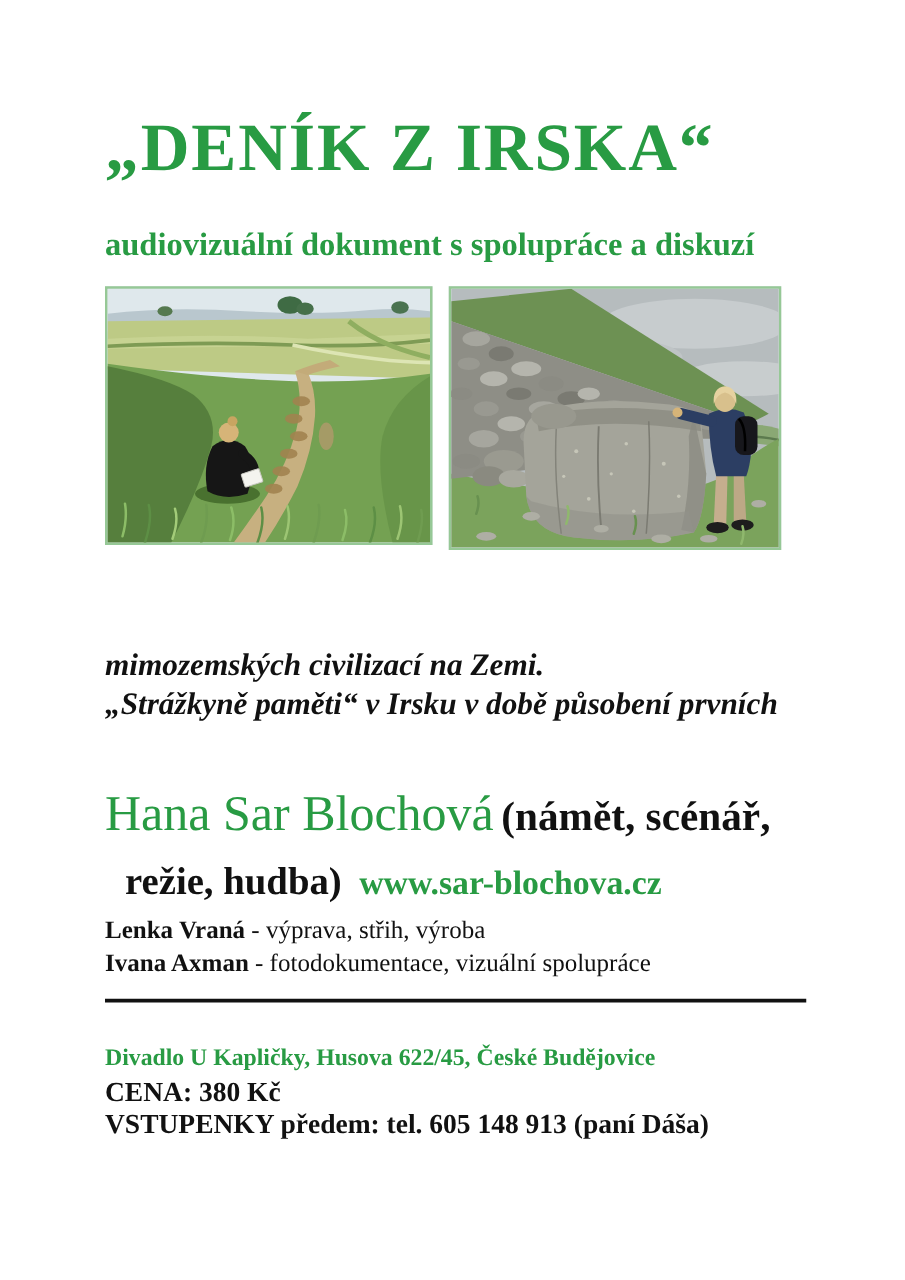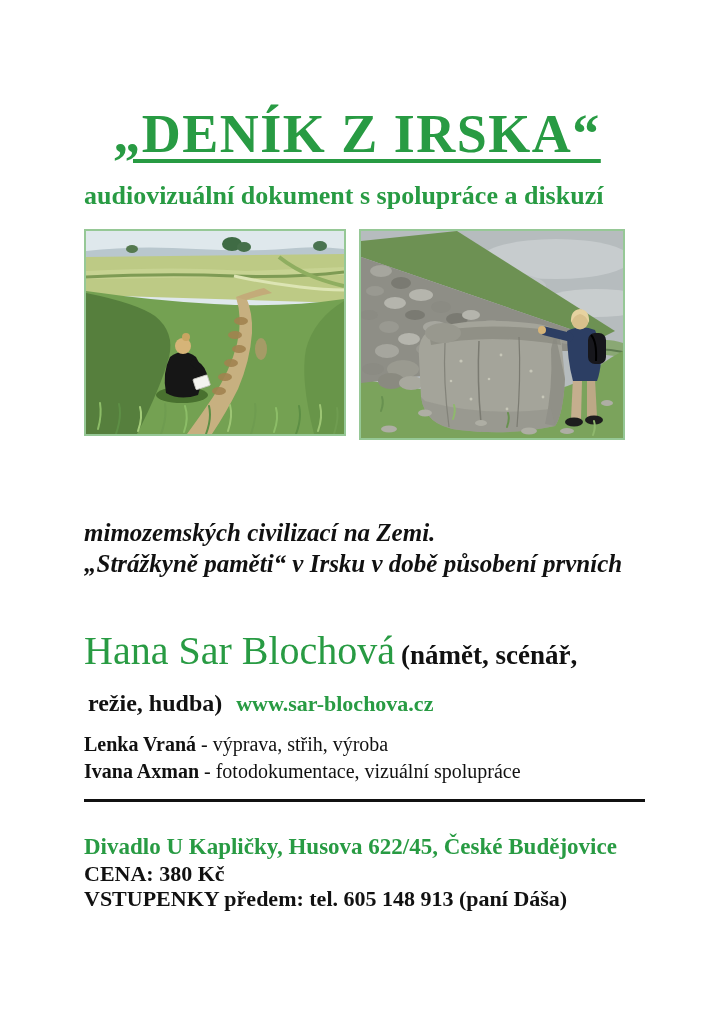--- a/index.html
+++ b/index.html
@@ -11,24 +11,23 @@
   .page{
     position:relative;
     width:724px;height:1024px;
     background:#ffffff;
     font-family:"Liberation Serif","DejaVu Serif",serif;
     color:var(--ink);
     overflow:hidden;
   }
   .title{
     position:absolute;top:88px;left:84px;width:514px;
-    margin:16px;text-align:center;white-space:nowrap;
+    margin:0;white-space:nowrap;
     font-size:54px;font-weight:bold;line-height:60px;
     letter-spacing:1.5px;color:var(--green);
-    text-decoration:underline;
     text-decoration-thickness:4px;
     text-underline-offset:7px;
   }
   .subtitle{
     position:absolute;top:180px;left:84px;width:560px;
     font-size:26px;font-weight:bold;color:var(--green);
     line-height:31px;
   }
   .photos{
     position:absolute;top:229px;left:84px;
@@ -50,35 +49,35 @@
   .description{
     position:absolute;top:517px;left:84px;width:580px;
     font-size:25px;font-weight:bold;font-style:italic;
     line-height:31px;color:var(--ink);
   }
   .author-block{
     position:absolute;top:628px;left:84px;width:585px;
     line-height:45px;
   }
   .author-name{font-size:40px;font-weight:normal;color:var(--green);}
-  .author-roles{font-size:27px;font-weight:bold;color:var(--ink);margin-left:6px;}
-  .author-roles2{font-size:24px;font-weight:bold;color:var(--ink);margin-left:4px;}
-  .author-site{font-size:22px;font-weight:bold;color:var(--green);margin-left:14px;}
+  .author-roles{font-size:33px;font-weight:bold;color:var(--ink);margin-left:6px;}
+  .author-roles2{font-size:31px;font-weight:bold;color:var(--ink);margin-left:16px;}
+  .author-site{font-size:27px;font-weight:bold;color:var(--green);margin-left:14px;}
   .credits{
     position:absolute;top:731px;left:84px;width:580px;
     font-size:20px;line-height:27px;color:var(--ink);
   }
   .credit-name{font-weight:bold;}
   .rule{
     position:absolute;top:799px;left:84px;width:561px;height:3px;
     background:var(--ink);
   }
   .venue-line{
     position:absolute;top:833px;left:84px;width:580px;
-    font-size:23px;font-weight:bold;color:var(--green);line-height:27px;white-space:nowrap;
+    font-size:19px;font-weight:bold;color:var(--green);line-height:27px;white-space:nowrap;
   }
   .price-line{
     position:absolute;top:861px;left:84px;width:580px;
     font-size:22px;font-weight:bold;color:var(--ink);line-height:25px;
   }
   .tickets-line{
     position:absolute;top:886px;left:84px;width:580px;
     font-size:22px;font-weight:bold;color:var(--ink);line-height:25px;white-space:nowrap;
   }
 </style>

